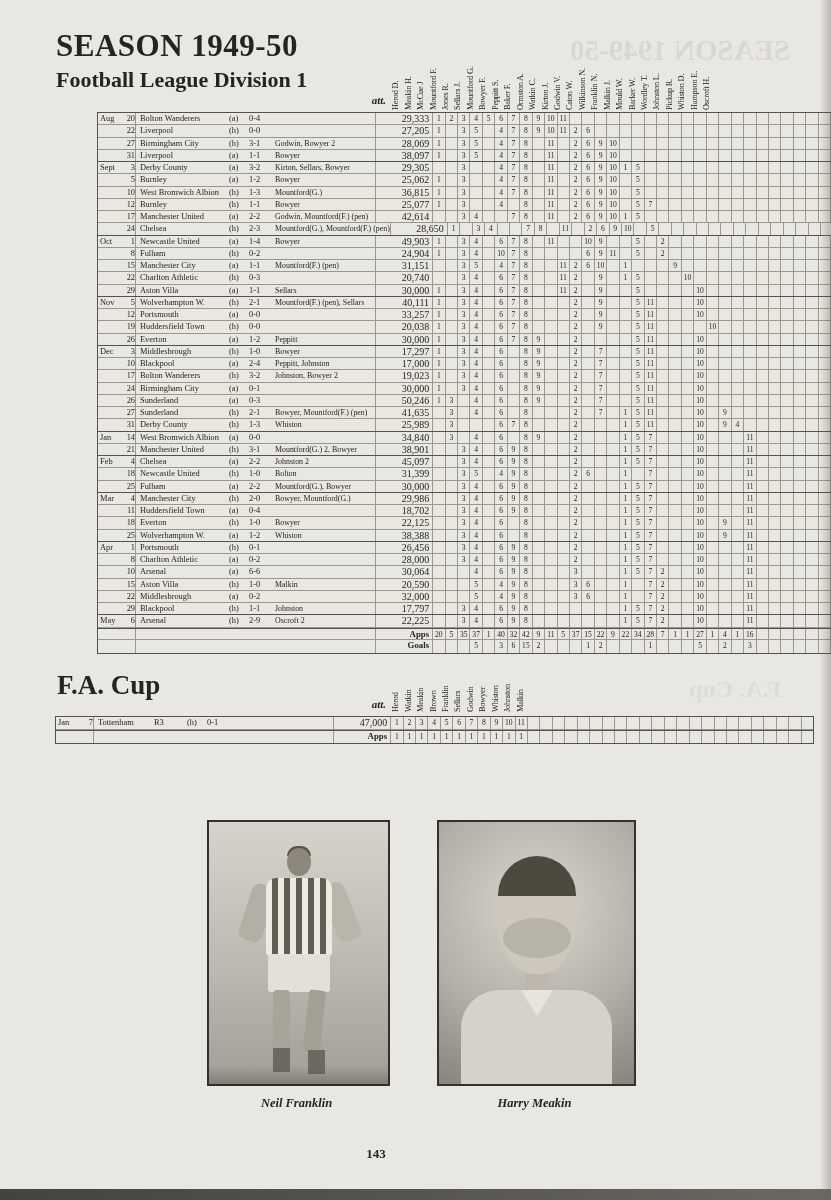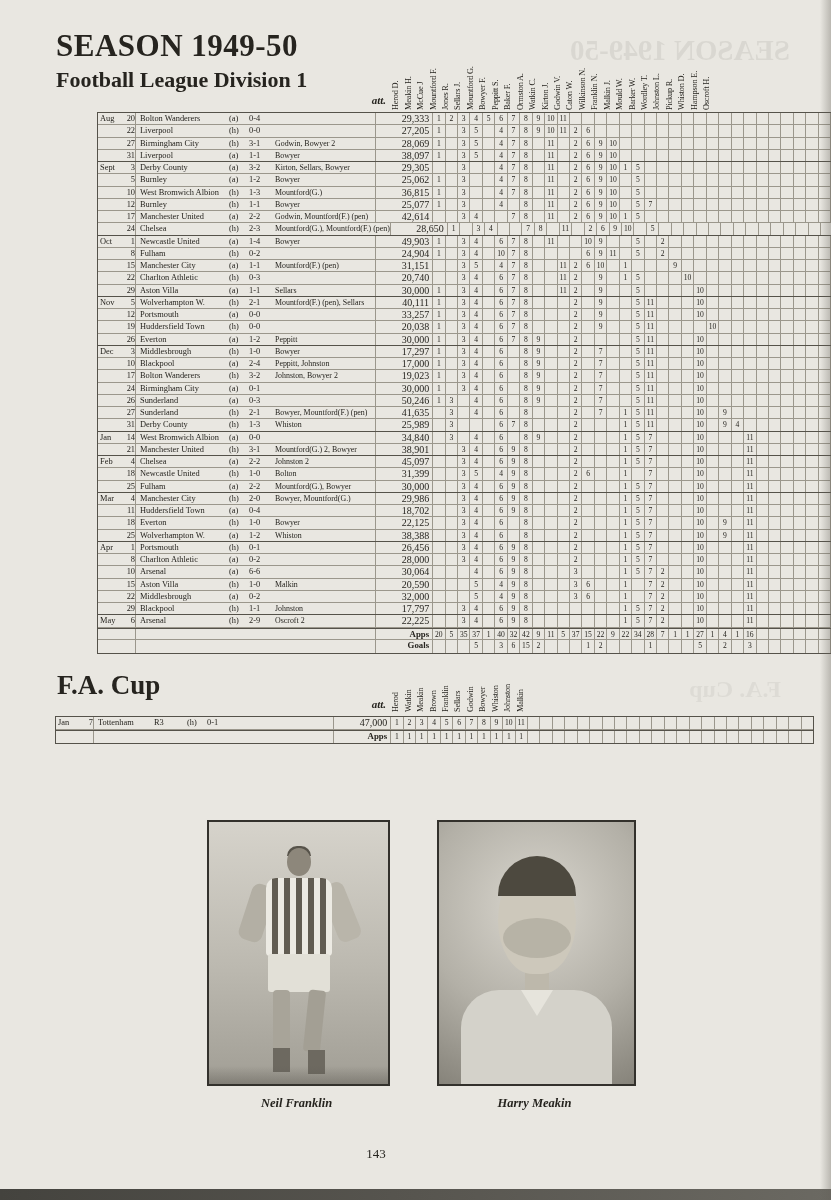--- a/index.html
+++ b/index.html
@@ -50,21 +50,21 @@
   .c-att.lbl{font-weight:bold;font-size:8.8px;font-style:normal;}
   .gcell{width:12.44px;flex:none;border-left:1px solid var(--line);text-align:center;
          font-size:7.6px;box-sizing:border-box;overflow:hidden;}
   
   .photo-frame{border:2px solid #33312c;background:#c6c3ba;overflow:hidden;}
   #photo-left{left:207px;top:820px;width:179px;height:262px;}
   #photo-right{left:437px;top:820px;width:195px;height:262px;}
   .caption{font-size:12.5px;font-weight:bold;font-style:italic;text-align:center;}
   #caption-left{left:207px;top:1096px;width:179px;}
   #caption-right{left:437px;top:1096px;width:195px;}
-  #page-number{left:0;top:1146px;width:752px;text-align:center;font-size:13px;font-weight:normal;}
+  #page-number{left:0;top:1146px;width:752px;text-align:center;font-size:13px;font-weight:bold;}
   
   .ph-bg-l{position:absolute;inset:0;background:linear-gradient(180deg,#d6d3cb 0%,#bcb9b0 55%,#a19e95 100%);}
   .ph-bg-r{position:absolute;inset:0;background:radial-gradient(circle at 50% 32%,#d9d6ce 0%,#b3b0a7 55%,#86837a 100%);}
   .fr-head{position:absolute;left:78px;top:26px;width:24px;height:28px;border-radius:50%;background:#8d877b;}
   .fr-hair{position:absolute;left:78px;top:24px;width:24px;height:10px;border-radius:12px 12px 0 0;background:#57534a;}
   .fr-torso{position:absolute;left:57px;top:56px;width:66px;height:78px;border-radius:10px 10px 4px 4px;
             background:repeating-linear-gradient(90deg,#eceae3 0 6px,#615c52 6px 12px);}
   .fr-arm1{position:absolute;left:36px;top:62px;width:24px;height:58px;border-radius:8px;background:#b3afa4;transform:rotate(18deg);}
   .fr-arm2{position:absolute;left:120px;top:60px;width:24px;height:60px;border-radius:8px;background:#b9b5aa;transform:rotate(-22deg);}
   .fr-shorts{position:absolute;left:59px;top:132px;width:62px;height:38px;background:#e2e0d7;border-radius:3px;}

